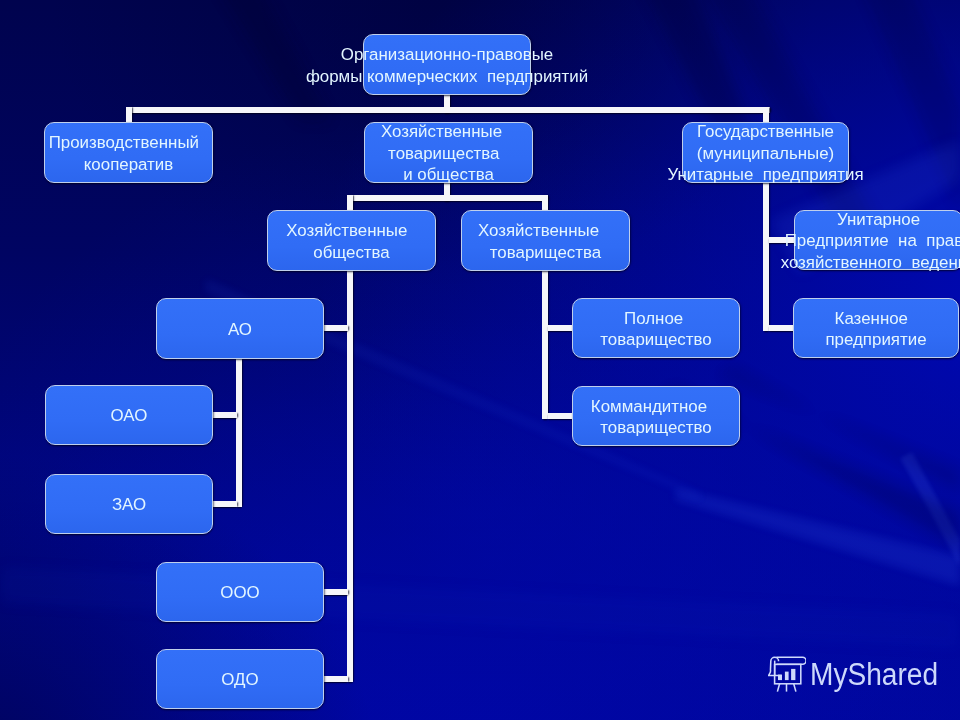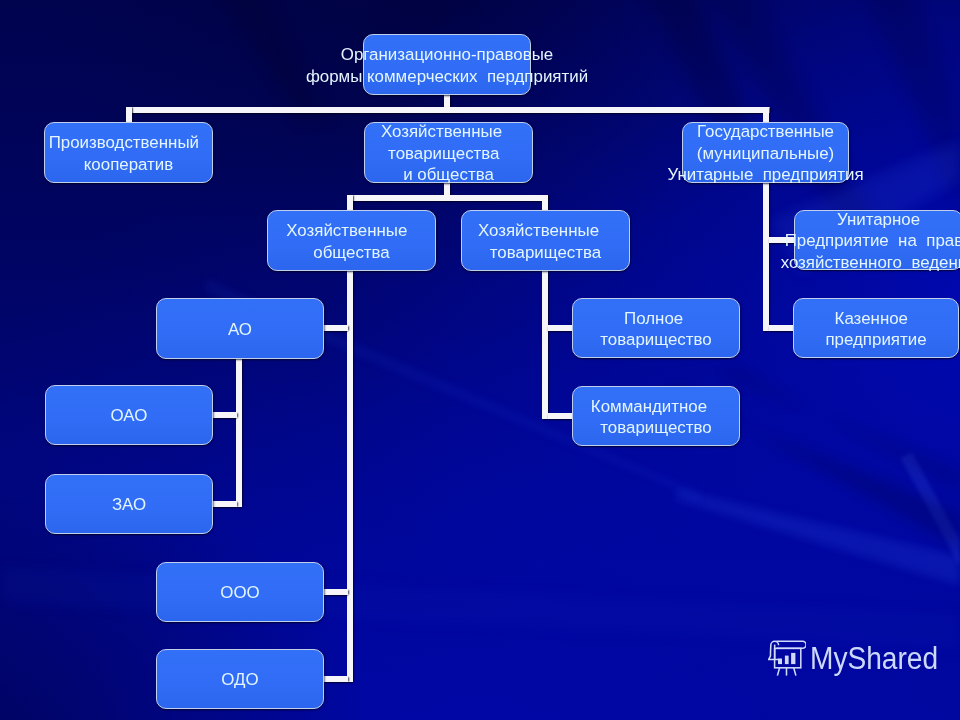--- a/index.html
+++ b/index.html
@@ -8,21 +8,21 @@
   #slide{position:relative;width:960px;height:720px;overflow:hidden;background:#000b84;}
   .bglayer{position:absolute;left:0;top:0;width:960px;height:720px;}
   #content{position:absolute;left:0;top:0;width:960px;height:720px;}
   .node{position:absolute;box-sizing:border-box;border:1.4px solid #bfd0ec;border-radius:10px;
         background:linear-gradient(180deg,#3370F8 0%,#306CF5 60%,#2C66EE 100%);
         box-shadow:0 2px 2px -1px rgba(0,0,20,0.75), 2px 0 2px -1px rgba(0,0,20,0.5);}
   .lbl{position:absolute;color:#e3f6ff;font-size:16.9px;line-height:21.5px;text-align:center;
        white-space:pre;width:960px;}
   .conn{position:absolute;background:#f6f6fa;
         box-shadow:0 1.5px 1.5px -0.5px rgba(0,0,25,0.85), 1.5px 0 1.5px -0.5px rgba(0,0,25,0.7);}
-  #logo{position:absolute;left:768px;top:638px;display:flex;align-items:flex-start;}
+  #logo{position:absolute;left:768px;top:654px;display:flex;align-items:flex-start;}
   #logo-icon{display:block;}
   #logo-text{color:#cdd9fb;font-size:30.6px;line-height:31px;font-weight:300;display:inline-block;
              transform:scaleX(0.919);transform-origin:left center;margin-left:3.5px;margin-top:5px;}
 </style>
 </head>
 <body>
 
 <div id="slide">
 
   <svg class="bglayer" viewBox="0 0 960 720" preserveAspectRatio="none">

